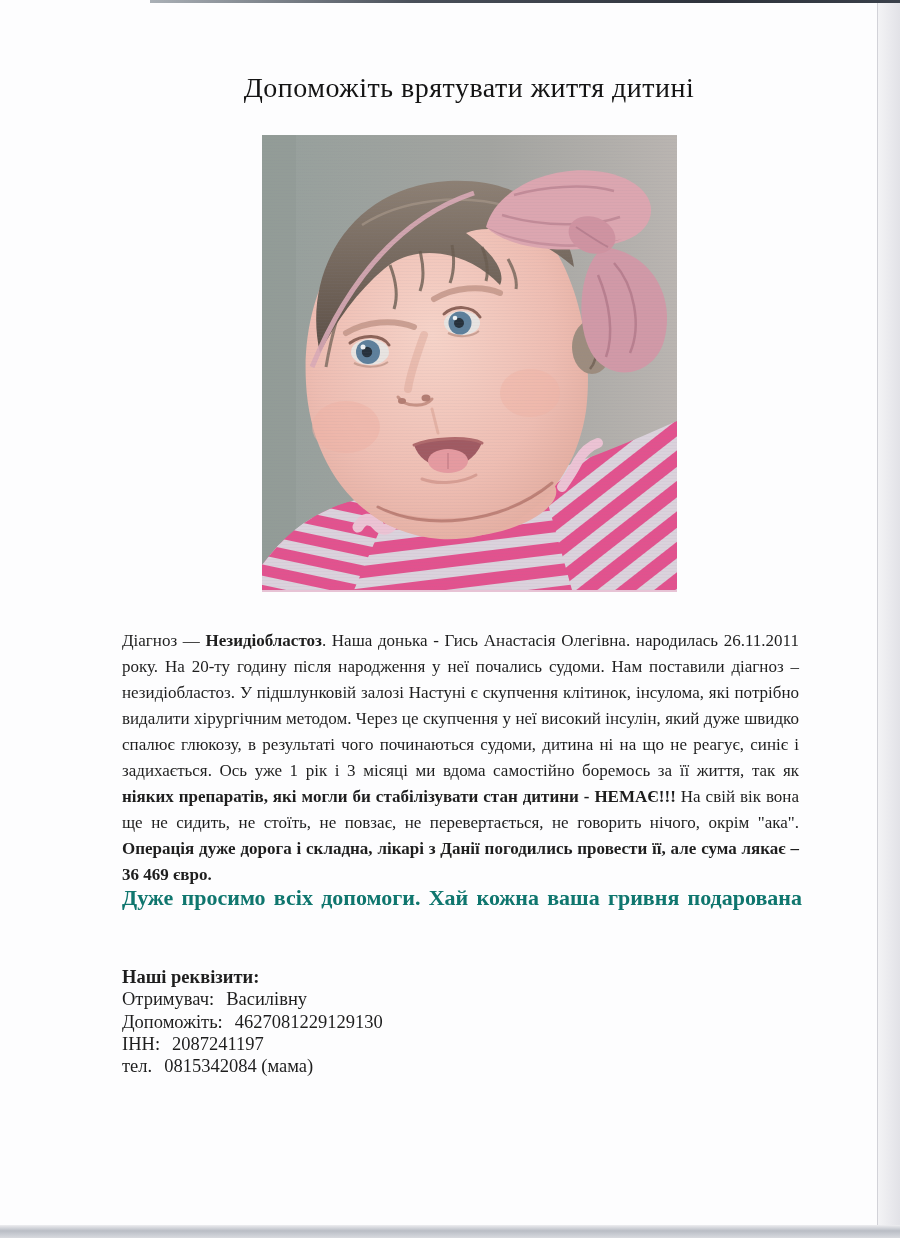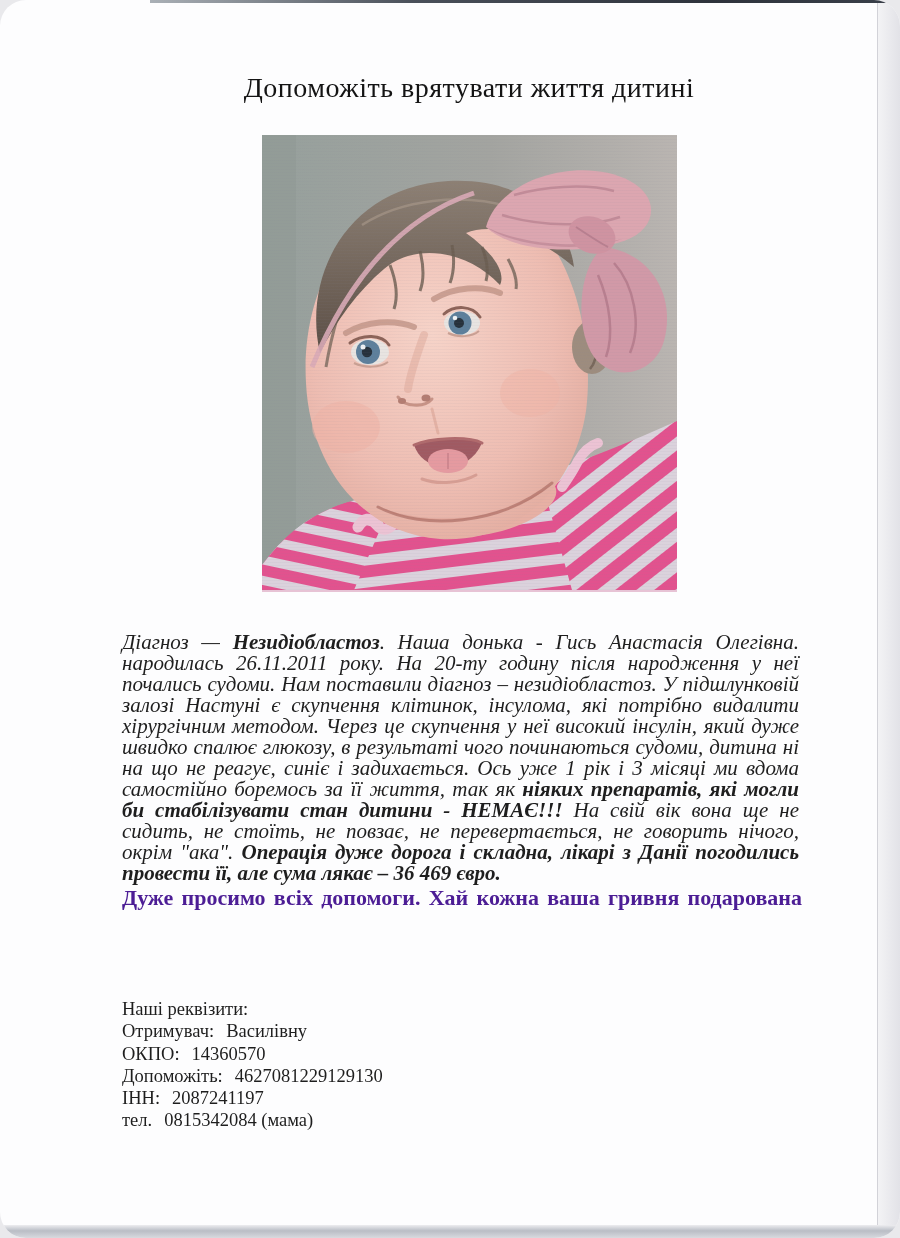--- a/index.html
+++ b/index.html
@@ -1,49 +1,49 @@
 <!DOCTYPE html>
 <html lang="uk"><head>
 <meta charset="utf-8">
 <style>
   html,body{margin:0;padding:0;background:#e9e9ec;}
   .page{
     position:relative;width:900px;height:1238px;margin:0 auto;
     background:#fdfdfe;overflow:hidden;
-    font-family:"Liberation Serif", serif;color:#1e1e1e;border-radius:26px;
+    font-family:"Liberation Serif", serif;color:#1e1e1e;
   }
   
   .edge-top{position:absolute;top:0;left:150px;right:0;height:3px;
     background:linear-gradient(90deg,#aab0b6,#4a505a 35%,#2e333c 75%,#3a404a);}
   .edge-right{position:absolute;top:3px;right:0;bottom:10px;width:22px;
     background:linear-gradient(90deg,#f3f3f5,#e2e2e7);border-left:1px solid #d2d2d8;}
   .edge-bottom{position:absolute;left:0;right:0;bottom:0;height:13px;
     background:linear-gradient(180deg,#ededf0,#b9bdc5 45%,#d8dadf);}
   
   .title{position:absolute;top:72px;left:0;width:900px;text-align:center;
     padding-left:38px;box-sizing:border-box;
     font-size:28px;letter-spacing:.5px;color:#141414;}
   
   .photo{position:absolute;left:262px;top:135px;width:415px;height:455px;
     border-bottom:2px solid rgba(205,125,165,.45);}
   .photo svg{display:block;}
   .photo::after{content:"";position:absolute;inset:0;pointer-events:none;
     background:repeating-linear-gradient(0deg,rgba(130,130,150,.06) 0 1px,transparent 1px 3px);}
   
   .p1{position:absolute;left:122px;top:611px;width:677px;
-    font-size:21px;line-height:21px;text-align:justify;font-style:italic;}
+    font-size:17px;line-height:26px;text-align:justify;}
   .b{font-weight:bold;}
   
   .appeal{position:absolute;left:122px;top:884px;width:680px;
-    font-size:22px;line-height:28px;font-weight:bold;color:#4c1d95;}
+    font-size:22px;line-height:28px;font-weight:bold;color:#0f766e;}
   .appeal .jline{text-align:justify;text-align-last:justify;}
   
   .reqs{position:absolute;left:122px;top:966px;width:500px;
     font-size:18.5px;line-height:22.3px;}
-  .reqs .head{font-weight:normal;margin-top:32px;}
+  .reqs .head{font-weight:bold;}
   .req-label{margin-right:12px;margin-top:29px;}
   .req-label:empty{margin-right:0;}
 </style>
 </head>
 <body>
 
 <div class="page">
 
   <div class="edge-top"></div>
   <div class="edge-right"></div>
@@ -160,19 +160,18 @@
 
   <p class="p1"><span>Діагноз — </span><span class="b">Незидіобластоз</span><span>. Наша донька - Гись Анастасія Олегівна. народилась 26.11.2011 року. На 20-ту годину після народження у неї почались судоми. Нам поставили діагноз – незидіобластоз. У підшлунковій залозі Настуні є скупчення клітинок, інсулома, які потрібно видалити хірургічним методом. Через це скупчення у неї високий інсулін, який дуже швидко спалює глюкозу, в результаті чого починаються судоми, дитина ні на що не реагує, синіє і задихається. Ось уже 1 рік і 3 місяці ми вдома самостійно боремось за її життя, так як </span><span class="b">ніяких препаратів, які могли би стабілізувати стан дитини - НЕМАЄ!!!</span><span> На свій вік вона ще не сидить, не стоїть, не повзає, не перевертається, не говорить нічого, окрім "ака". </span><span class="b">Операція дуже дорога і складна, лікарі з Данії погодились провести її, але сума лякає – 36&nbsp;469 євро.</span></p>
 
   <div class="appeal">
     <div class="jline">Дуже просимо всіх допомоги. Хай кожна ваша гривня подарована</div>
   </div>
 
   <div class="reqs">
     <div class="head">Наші реквізити:</div>
     <div><span class="req-label">Отримувач:</span><span>Василівну</span></div>
-    <div><span class="req-label">ОКПО:</span><span>14360570</span></div>
     <div><span class="req-label">Допоможіть:</span><span>4627081229129130</span></div>
     <div><span class="req-label">ІНН:</span><span>2087241197</span></div>
     <div><span class="req-label">тел.</span><span>0815342084 (мама)</span></div>
   </div>
 
 </div>
 
 </body></html>

